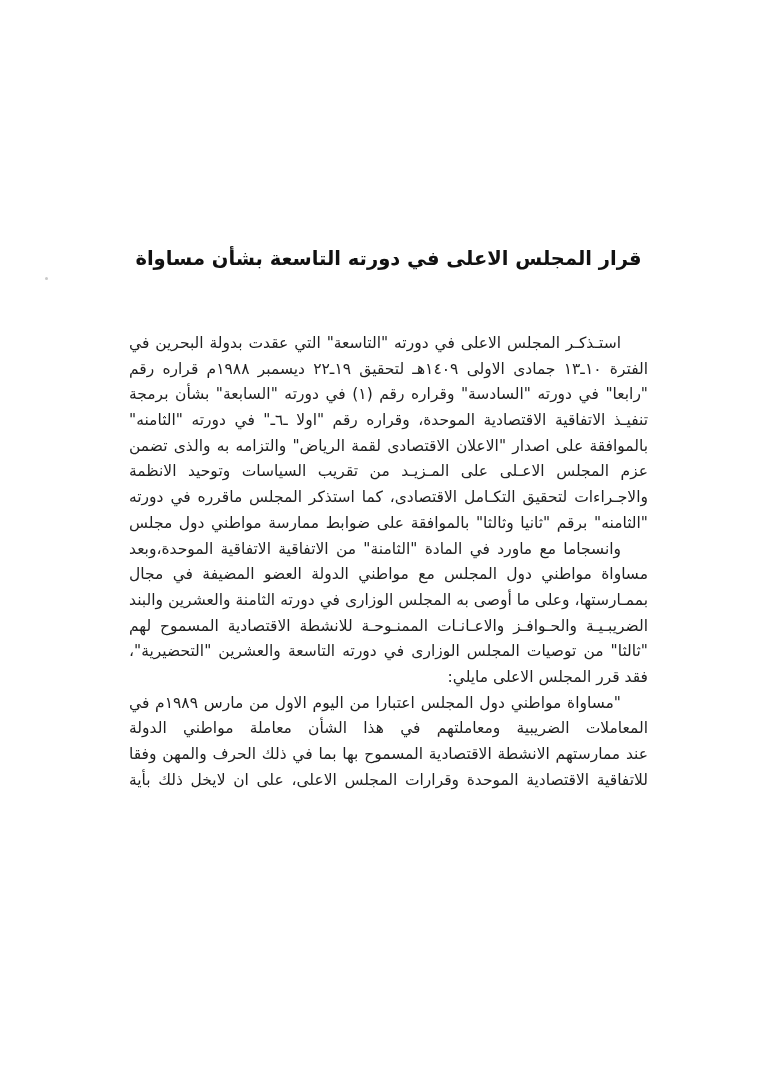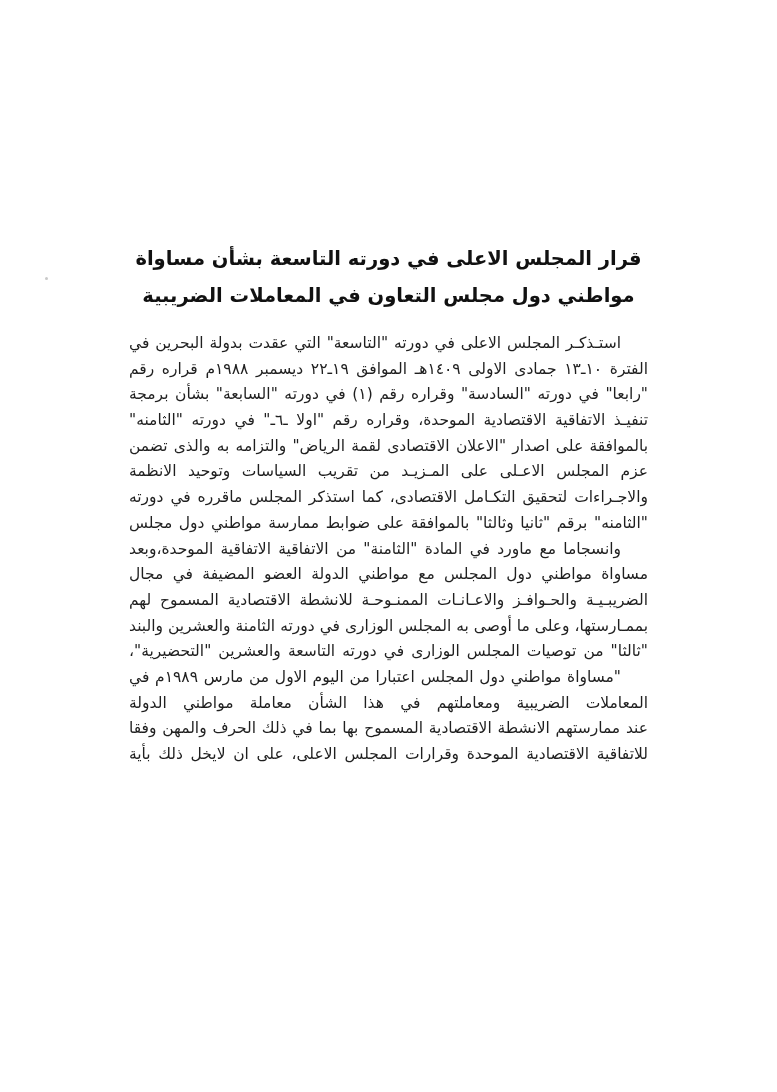--- a/index.html
+++ b/index.html
@@ -65,36 +65,36 @@
 </style>
 </head>
 <body>
 
 <div class="page">
 
   <div class="speck"></div>
 
   <div class="doc-title">
     <div class="title-line">قرار المجلس الاعلى في دورته التاسعة بشأن مساواة</div>
-    <div class="title-line">مواطني دول مجلس التعاون في المعاملات الضريبية</div>
   </div>
 
   <div class="doc-body">
     <div class="bl ind">استـذكـر المجلس الاعلى في دورته "التاسعة" التي عقدت بدولة البحرين في</div>
-    <div class="bl">الفترة ١٠ـ١٣ جمادى الاولى ١٤٠٩هـ الموافق ١٩ـ٢٢ ديسمبر ١٩٨٨م قراره رقم</div>
+    <div class="bl">الفترة ١٠ـ١٣ جمادى الاولى ١٤٠٩هـ لتحقيق ١٩ـ٢٢ ديسمبر ١٩٨٨م قراره رقم</div>
     <div class="bl">"رابعا" في دورته "السادسة" وقراره رقم (١) في دورته "السابعة" بشأن برمجة</div>
     <div class="bl">تنفيـذ الاتفاقية الاقتصادية الموحدة، وقراره رقم "اولا ـ٦ـ" في دورته "الثامنه"</div>
     <div class="bl">بالموافقة على اصدار "الاعلان الاقتصادى لقمة الرياض" والتزامه به والذى تضمن</div>
     <div class="bl">عزم المجلس الاعـلى على المـزيـد من تقريب السياسات وتوحيد الانظمة والقوانين</div>
     <div class="bl">والاجـراءات لتحقيق التكـامل الاقتصادى، كما استذكر المجلس ماقرره في دورته</div>
     <div class="bl">"الثامنه" برقم "ثانيا وثالثا" بالموافقة على ضوابط ممارسة مواطني دول مجلس</div>
     <div class="bl ind">وانسجاما مع ماورد في المادة "الثامنة" من الاتفاقية الاتفاقية الموحدة،وبعد</div>
     <div class="bl">مساواة مواطني دول المجلس مع مواطني الدولة العضو المضيفة في مجال المعاملات</div>
+    <div class="bl">بممـارستها، وعلى ما أوصى به المجلس الوزارى في دورته الثامنة والعشرين والبند</div>
     <div class="bl">الضريبـيـة والحـوافـز والاعـانـات الممنـوحـة للانشطة الاقتصادية المسموح لهم</div>
-    <div class="bl">بممـارستها، وعلى ما أوصى به المجلس الوزارى في دورته الثامنة والعشرين والبند</div>
     <div class="bl">"ثالثا" من توصيات المجلس الوزارى في دورته التاسعة والعشرين "التحضيرية"،</div>
+    <div class="bl r">فقد قرر المجلس الاعلى مايلي:</div>
     <div class="bl ind">"مساواة مواطني دول المجلس اعتبارا من اليوم الاول من مارس ١٩٨٩م في</div>
     <div class="bl">المعاملات الضريبية ومعاملتهم في هذا الشأن معاملة مواطني الدولة العضوالمضيفة</div>
     <div class="bl">عند ممارستهم الانشطة الاقتصادية المسموح بها بما في ذلك الحرف والمهن وفقا</div>
     <div class="bl">للاتفاقية الاقتصادية الموحدة وقرارات المجلس الاعلى، على ان لايخل ذلك بأية مزايا</div>
   </div>
 
 </div>
 
 </body></html>

